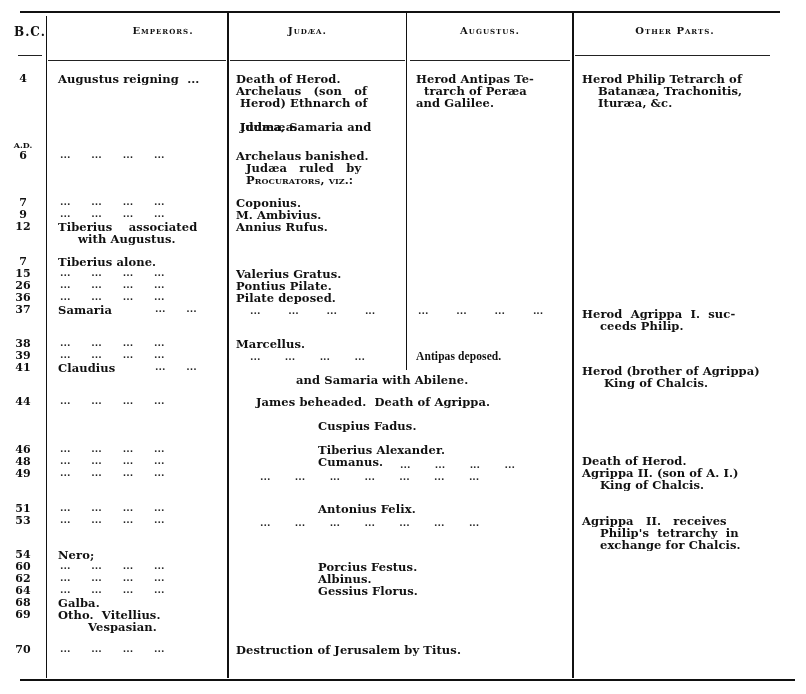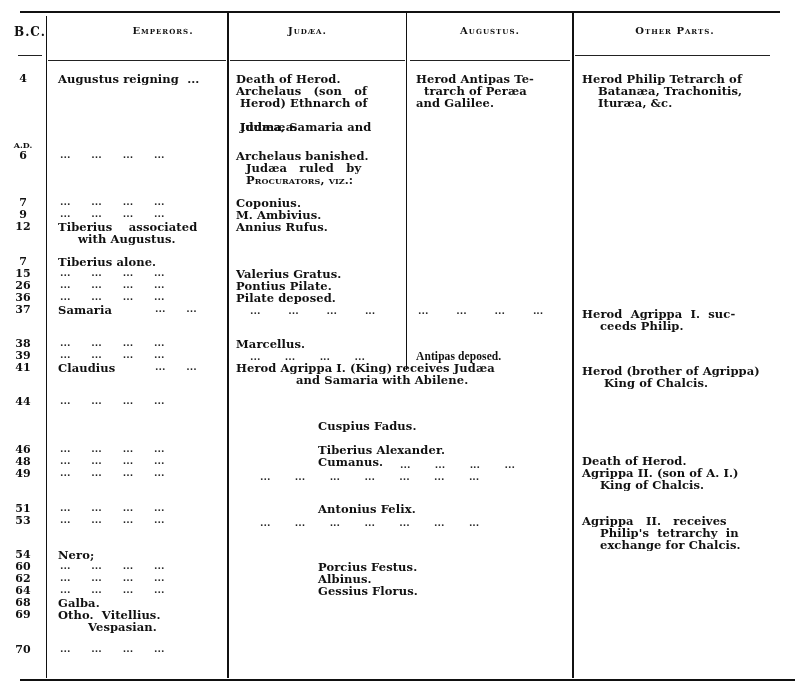--- a/index.html
+++ b/index.html
@@ -113,32 +113,33 @@
   <div class="t sc" style="left:246px; top:174px;">Procurators, viz.:</div>
   <div class="t" style="left:236px; top:197px;">Coponius.</div>
   <div class="t" style="left:236px; top:209px;">M. Ambivius.</div>
   <div class="t" style="left:236px; top:221px;">Annius Rufus.</div>
   <div class="t" style="left:236px; top:268px;">Valerius Gratus.</div>
   <div class="t" style="left:236px; top:280px;">Pontius Pilate.</div>
   <div class="t" style="left:236px; top:292px;">Pilate deposed.</div>
   <div class="dots" style="left:250px; top:306px;">...        ...        ...        ...</div>
   <div class="t" style="left:236px; top:338px;">Marcellus.</div>
   <div class="dots" style="left:250px; top:352px;">...       ...       ...       ...</div>
-  <div class="t" style="left:236px; top:362px;">Herod Agrippa I. (King) receives Judæa</div>
   <div class="t" style="left:296px; top:374px;">and Samaria with Abilene.</div>
+  <div class="t" style="left:256px; top:396px;">James beheaded.  Death of Agrippa.</div>
   <div class="t" style="left:318px; top:420px;">Cuspius Fadus.</div>
   <div class="t" style="left:318px; top:444px;">Tiberius Alexander.</div>
   <div class="t" style="left:318px; top:456px;">Cumanus.</div>
   <div class="dots" style="left:400px; top:460px;">...       ...       ...       ...</div>
   <div class="dots" style="left:260px; top:472px;">...       ...       ...       ...       ...       ...       ...</div>
   <div class="t" style="left:318px; top:503px;">Antonius Felix.</div>
   <div class="dots" style="left:260px; top:518px;">...       ...       ...       ...       ...       ...       ...</div>
   <div class="t" style="left:318px; top:561px;">Porcius Festus.</div>
   <div class="t" style="left:318px; top:573px;">Albinus.</div>
   <div class="t" style="left:318px; top:585px;">Gessius Florus.</div>
+  <div class="t" style="left:236px; top:644px;">Destruction of Jerusalem by Titus.</div>
 
   <div class="t" style="left:416px; top:73px;">Herod Antipas Te-</div>
   <div class="t" style="left:424px; top:85px;">trarch of Peræa</div>
   <div class="t" style="left:416px; top:97px;">and Galilee.</div>
   <div class="dots" style="left:418px; top:306px;">...        ...        ...        ...</div>
   <div class="t" style="left:416px; top:350px;font-family:Liberation Serif, serif;">Antipas deposed.</div>
 
   <div class="t" style="left:582px; top:73px;">Herod Philip Tetrarch of</div>
   <div class="t" style="left:598px; top:85px;">Batanæa, Trachonitis,</div>
   <div class="t" style="left:598px; top:97px;">Ituræa, &amp;c.</div>

